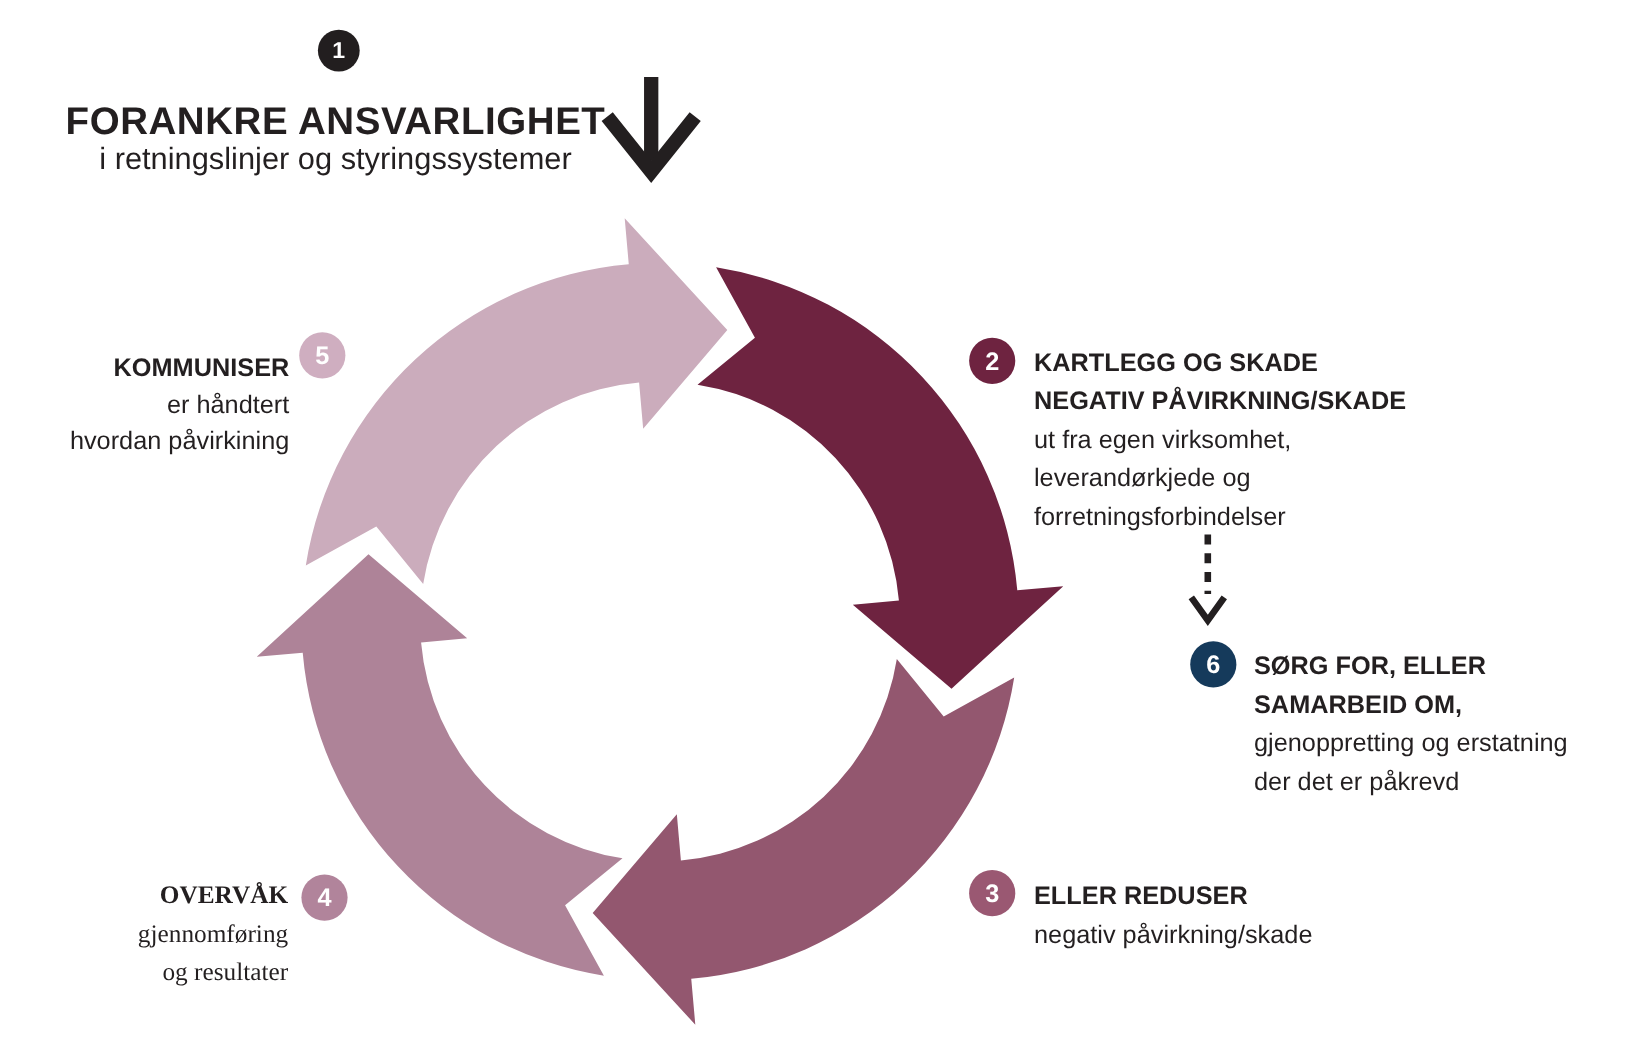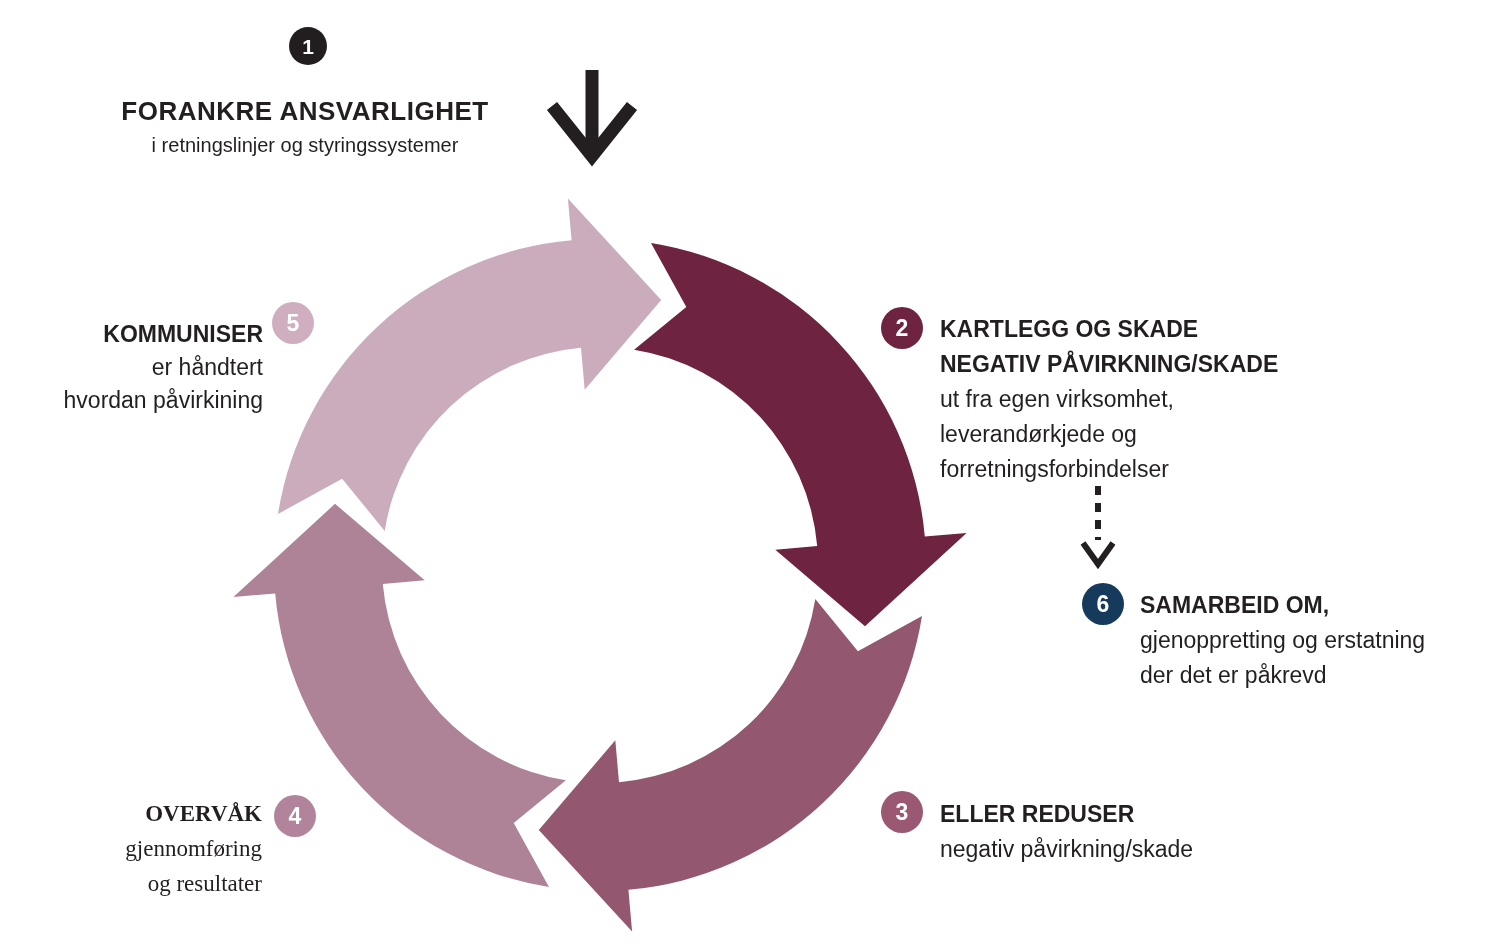--- a/index.html
+++ b/index.html
@@ -18,22 +18,22 @@
     display:flex;align-items:center;justify-content:center;
     color:#ffffff;font-weight:bold;font-size:23px;line-height:1;
   }
   .badge.small{width:38px;height:38px;font-size:21px;}
   .block{position:absolute;font-size:23px;line-height:35px;white-space:nowrap;}
   .block .bold{font-weight:bold;display:block;}
   .block .reg{font-weight:normal;display:block;}
   .align-right{text-align:right;}
   .align-center{text-align:center;}
   #block-1{left:55px;top:94px;width:500px;line-height:34px;}
-  #block-1 .bold{font-size:26px;letter-spacing:0.5px;}
-  #block-1 .reg{font-size:20px;}
+  #block-1 .bold{font-size:35px;letter-spacing:0.5px;}
+  #block-1 .reg{font-size:28px;}
   #block-2{left:940px;top:312px;}
   #block-3{left:940px;top:797px;}
   #block-4{right:1234px;top:796px;font-family:Liberation Serif, serif;}
   #block-5{right:1233px;top:318px;line-height:33px;}
   #block-6{left:1140px;top:588px;}
   #badge-1{left:289px;top:27px;}
   #badge-2{left:881px;top:307px;}
   #badge-3{left:881px;top:791px;}
   #badge-4{left:274px;top:795px;}
   #badge-5{left:272px;top:302px;}
@@ -77,20 +77,21 @@
 
   <div class="block" id="block-2">
     <span class="bold">KARTLEGG OG SKADE</span>
     <span class="bold">NEGATIV PÅVIRKNING/SKADE</span>
     <span class="reg">ut fra egen virksomhet,</span>
     <span class="reg">leverandørkjede og</span>
     <span class="reg">forretningsforbindelser</span>
   </div>
 
   <div class="block" id="block-6">
+    <span class="bold">SØRG FOR, ELLER</span>
     <span class="bold">SAMARBEID OM,</span>
     <span class="reg">gjenoppretting og erstatning</span>
     <span class="reg">der det er påkrevd</span>
   </div>
 
   <div class="block" id="block-3">
     <span class="bold">ELLER REDUSER</span>
     <span class="reg">negativ påvirkning/skade</span>
   </div>
 

